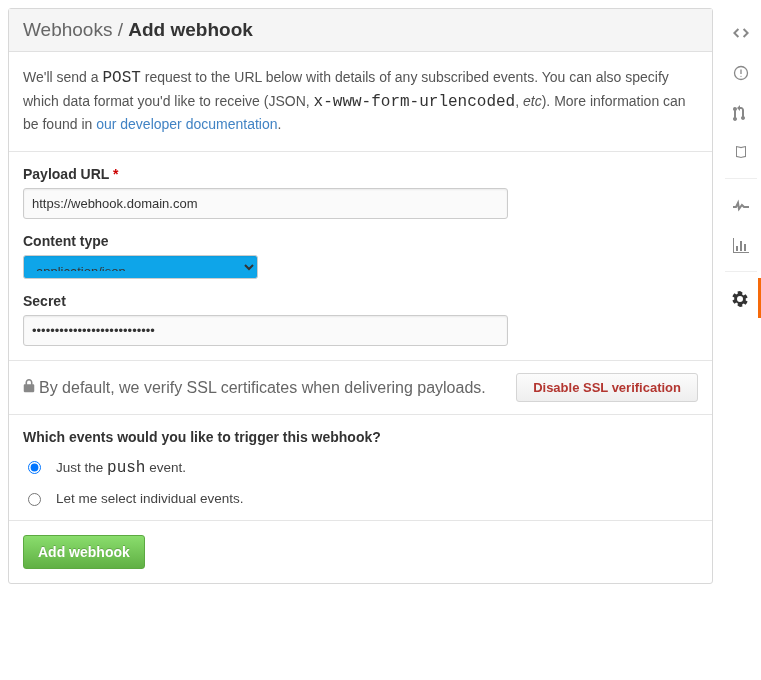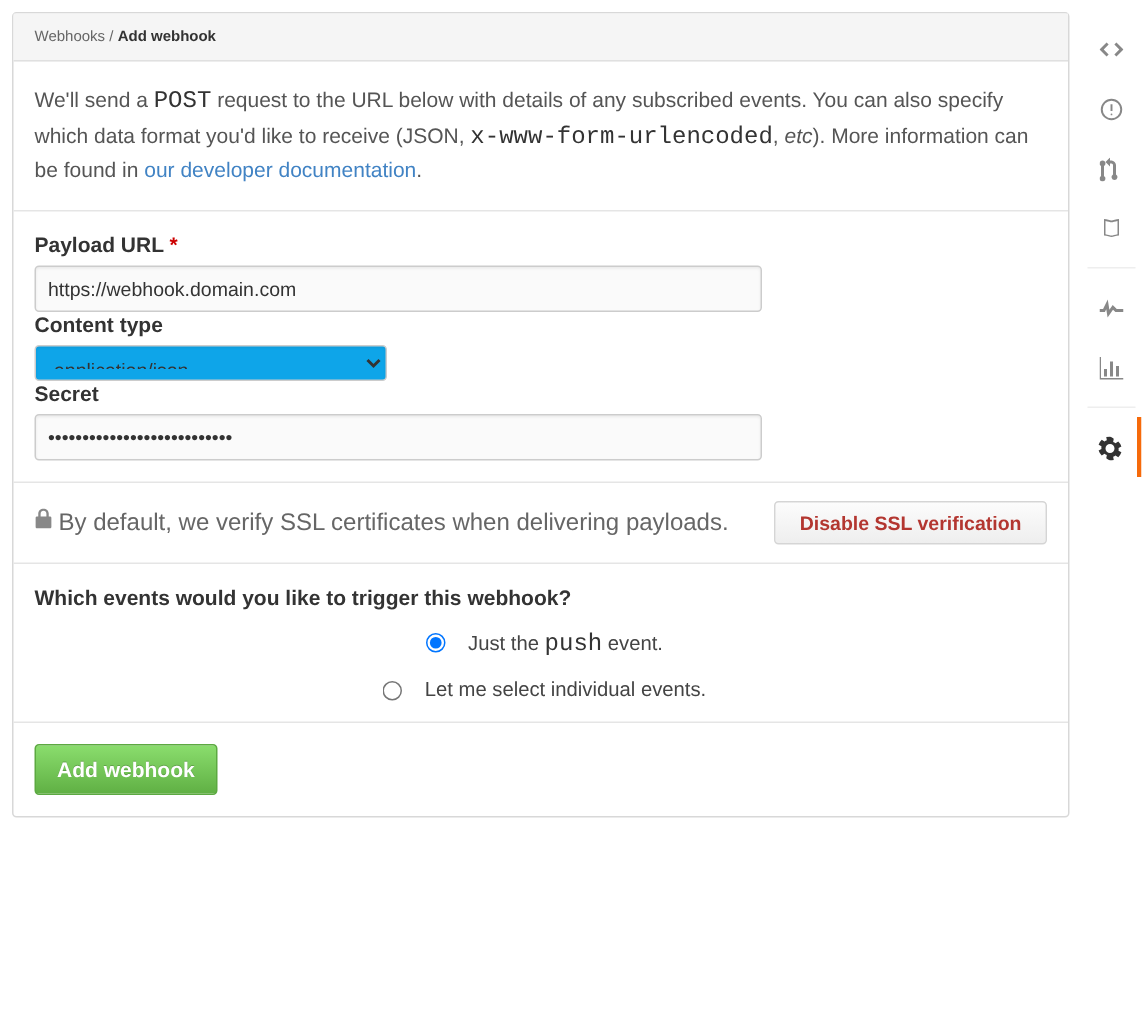--- a/index.html
+++ b/index.html
@@ -26,21 +26,21 @@
   }
   .panel {
     border: 1px solid #d8d8d8;
     border-radius: 3px;
     background: #fff;
   }
   .panel-header {
     background: #f5f5f5;
     border-bottom: 1px solid #e0e0e0;
     padding: 10px 14px;
-    font-size: 10px;
+    font-size: 19px;
     color: #666;
   }
   .panel-header strong { color: #333; font-weight: 600; }
   .panel-body {
     padding: 14px 14px 14px 14px;
     border-bottom: 1px solid #e5e5e5;
   }
   .panel-body.last { border-bottom: none; }
   .help-text {
     margin: 0 0 2px 0;
@@ -50,20 +50,21 @@
   code.inline {
     font-family: SFMono-Regular, Consolas, "Liberation Mono", Menlo, monospace;
     font-size: 16px;
     color: #333;
   }
   a.link { color: #4183c4; text-decoration: none; }
   .form-label {
     display: block;
     font-weight: 600;
     color: #333;
+    margin-top: 14px;
     margin-bottom: 6px;
     font-size: 14px;
   }
   .form-label:first-child { margin-top: 0; }
   .req { color: #c00; }
   .text-input, .select-input {
     width: 485px;
     padding: 7px 8px;
     font-size: 13px;
     color: #333;
@@ -97,21 +98,20 @@
     margin: 0 0 14px 0;
     font-size: 14px;
   }
   .radio-line, .check-line {
     display: flex;
     align-items: flex-start;
     gap: 12px;
     margin-bottom: 14px;
     font-size: 13.5px;
     color: #444;
-    justify-content: center;
   }
   .radio-line:last-child { margin-bottom: 0; }
   .radio-line input, .check-line input { margin-top: 2px; }
   .active-label { font-weight: 600; color: #333; }
   .active-desc { color: #666; font-size: 13px; margin-top: 2px; }
   .btn-primary {
     background: linear-gradient(#8add6d,#60b044);
     border: 1px solid #5ca941;
     color: #fff;
     font-weight: 600;

